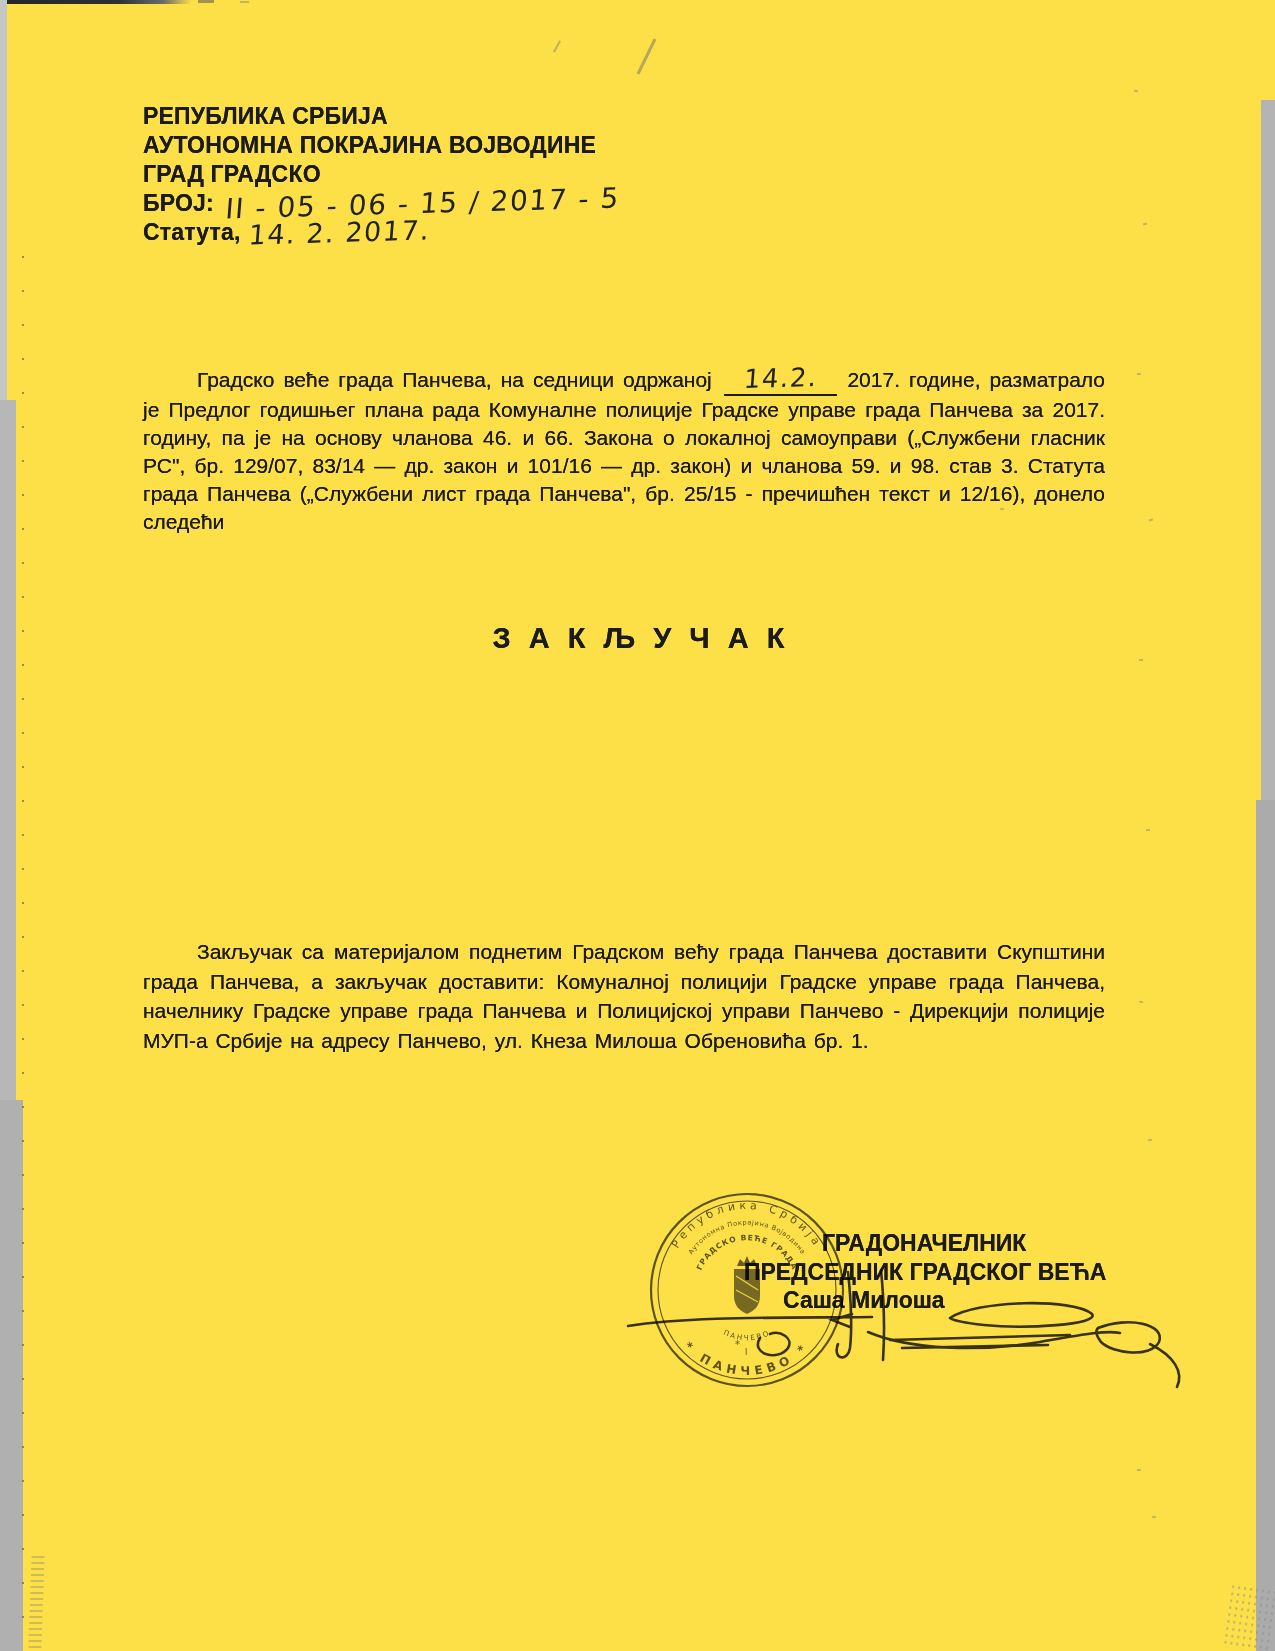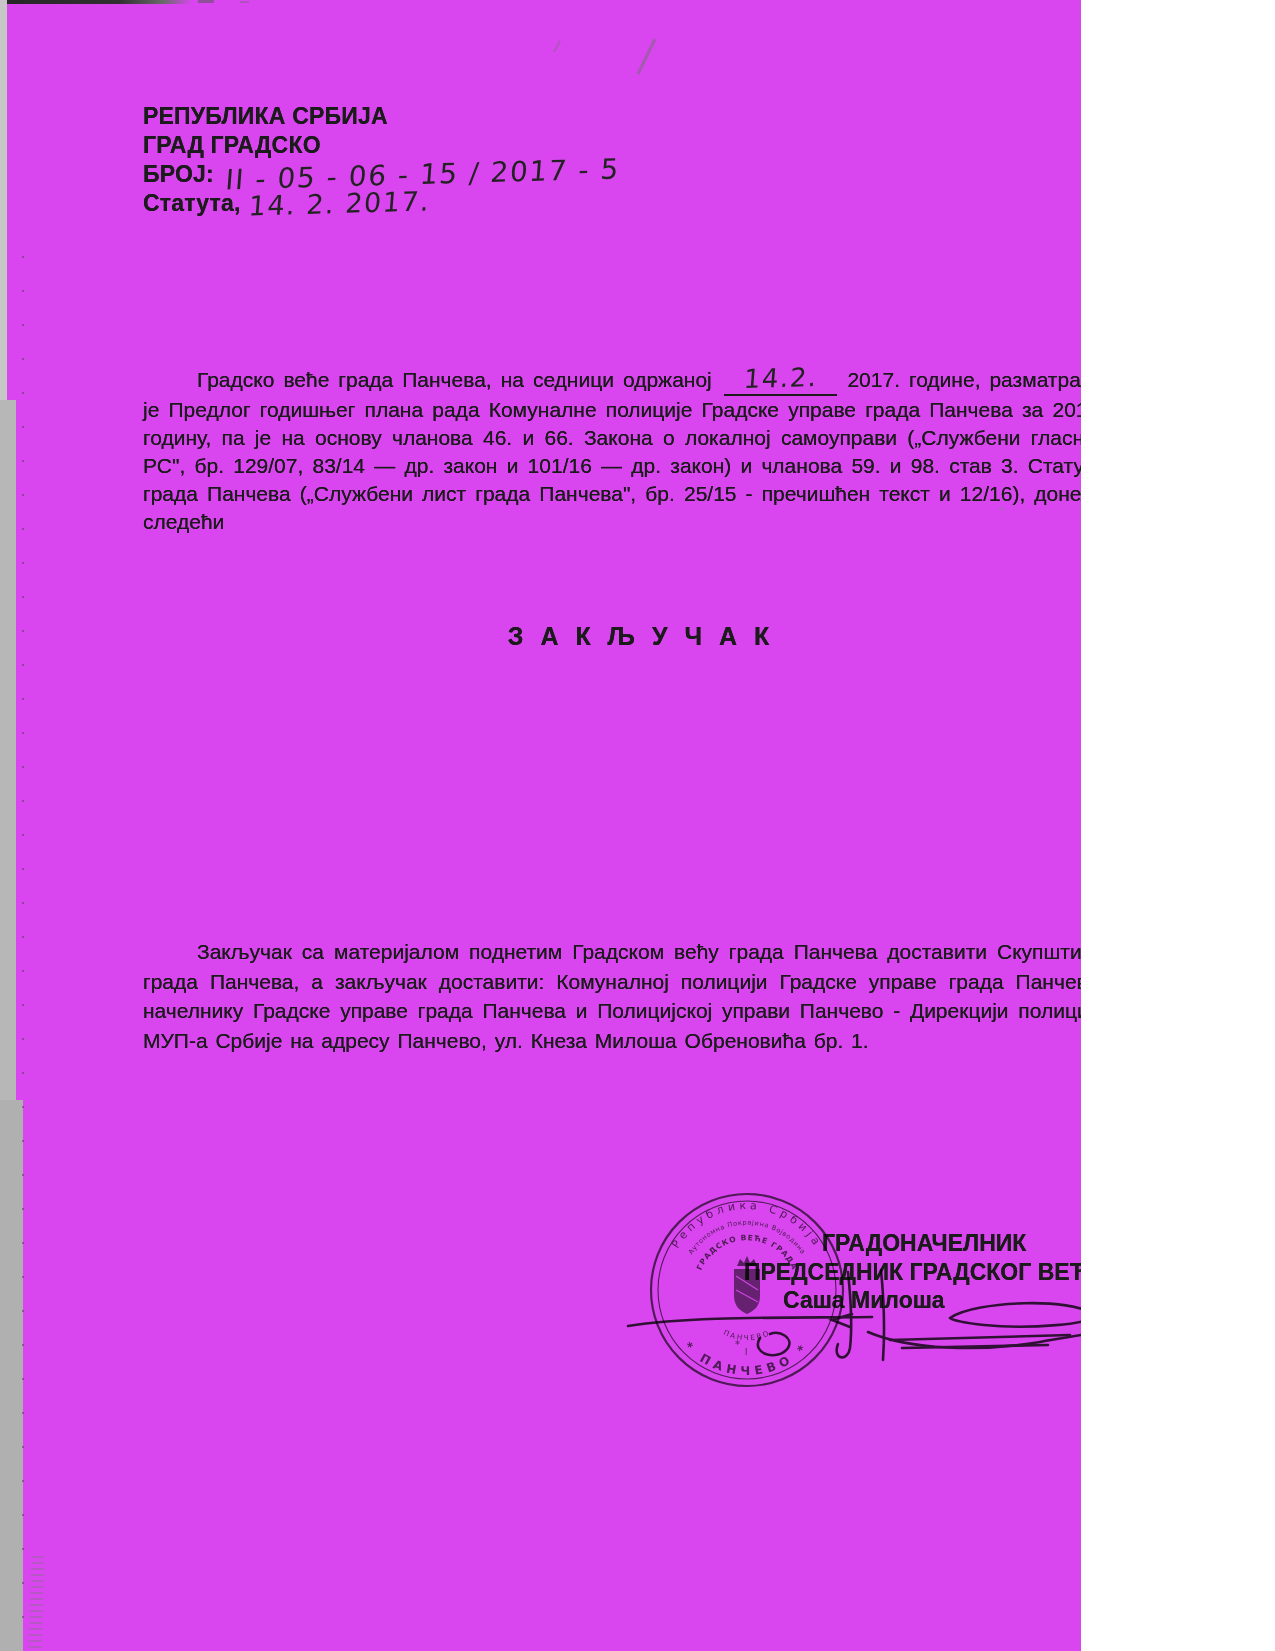--- a/index.html
+++ b/index.html
@@ -1,19 +1,19 @@
 <!DOCTYPE html>
 <html><head>
 <meta charset="utf-8">
 <style>
   html,body{margin:0;padding:0;background:#ffffff;}
   .page{
     position:relative;
-    width:1081px;height:1651px;
-    background:#d946ef;
+    width:1275px;height:1651px;
+    background:#fde047;
     overflow:hidden;
     font-family:"Liberation Sans","DejaVu Sans",sans-serif;
     color:#1b1b1b;
   }
   
   .artifact{position:absolute;}
   .edge-top-bar{left:0;top:0;width:192px;height:4px;
     background:linear-gradient(to right,#262626 0%,#303030 62%,#6a6a6a 85%,rgba(120,120,120,0) 100%);}
   .edge-top-nub1{left:198px;top:0;width:16px;height:3px;background:#555;opacity:.55;}
   .edge-top-nub2{left:240px;top:1px;width:9px;height:2px;background:#666;opacity:.35;}
@@ -49,21 +49,21 @@
     font-size:21px;line-height:28px;text-align:justify;text-indent:54px;
     word-spacing:2px;text-shadow:0 0 .4px currentColor;}
   .intro{top:364px;}
   .p2{top:738px;}
   .p3{top:851px;}
   .p4{top:937px;line-height:29.5px;}
   .dateline{display:inline-block;border-bottom:2.5px solid #1b1b1b;padding:0 20px;
     margin:0 10px 0 12px;text-indent:0;}
   .dateline .hw{font-size:26px;}
   .title{position:absolute;left:143px;top:622px;width:962px;margin:0;
-    font-size:25px;font-weight:bold;letter-spacing:5px;text-align:center;
+    font-size:29px;font-weight:bold;letter-spacing:5px;text-align:center;
     padding-left:34px;box-sizing:border-box;text-shadow:0 0 .5px currentColor;}
   
   .sig{position:absolute;font-weight:bold;font-size:23px;white-space:nowrap;
     text-shadow:0 0 .5px currentColor;}
   .sig-role1{left:822px;top:1230px;}
   .sig-role2{left:744px;top:1259px;}
   .sig-name{left:783px;top:1287px;}
   
   .stamp-svg{position:absolute;left:637px;top:1180px;width:220px;height:220px;
     opacity:.84;mix-blend-mode:multiply;}
@@ -96,20 +96,21 @@
   <i class="speck" style="left:1000px;top:508px;transform:rotate(9deg)"></i>
   <i class="speck" style="left:1139px;top:659px;transform:rotate(3deg)"></i>
   <i class="speck" style="left:1146px;top:829px;transform:rotate(-6deg)"></i>
   <i class="speck" style="left:1139px;top:1001px;transform:rotate(11deg)"></i>
   <i class="speck" style="left:1148px;top:1139px;transform:rotate(-4deg)"></i>
   <i class="speck" style="left:1137px;top:1469px;transform:rotate(7deg)"></i>
   <i class="speck" style="left:1152px;top:1516px;transform:rotate(-9deg)"></i>
 
   <header class="hdr">
     <div>РЕПУБЛИКА СРБИЈА</div>
+    <div>АУТОНОМНА ПОКРАЈИНА ВОЈВОДИНЕ</div>
     <div>ГРАД ГРАДСКО</div>
     <div class="hline">
       <span>БРОЈ:</span>
       <span class="hw hw-num">II - 05 - 06 - 15 / 2017 - 5</span>
     </div>
     <div class="hline">
       <span>Статута,</span>
       <span class="hw hw-date">14. 2. 2017.</span>
     </div>
   </header>

